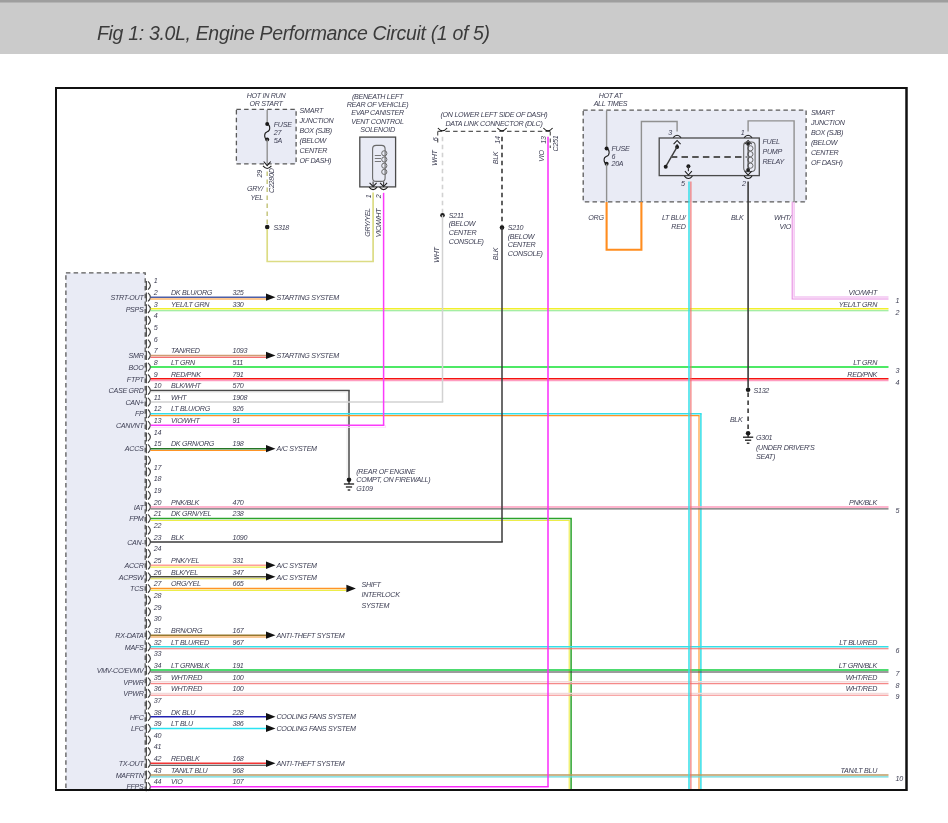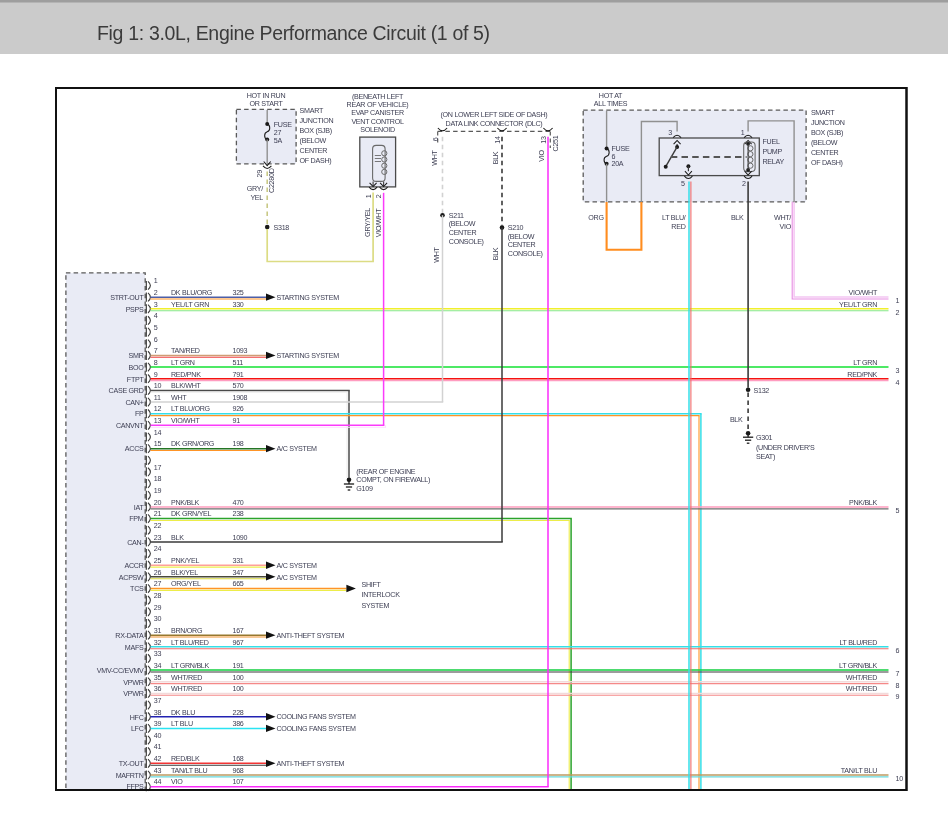--- a/index.html
+++ b/index.html
@@ -1,17 +1,17 @@
 <!DOCTYPE html>
 <html><head>
 <meta charset="utf-8">
 <style>
   html,body{margin:0;padding:0;background:#ffffff;}
   .stage{position:relative;width:948px;height:823px;background:#ffffff;overflow:hidden;
-         font-family:"Liberation Sans", sans-serif;}
+         font-family:"Liberation Sans", sans-serif;font-style:italic;}
   svg{position:absolute;left:0;top:0;}
   text{font-family:"Liberation Sans", sans-serif;fill:#3f4055;}
   .lbl{font-size:7.15px;letter-spacing:-0.3px;}
   .ttl{font-size:19.5px;fill:#3b3b3b;letter-spacing:-0.33px;}
 </style>
 </head>
 <body>
 
 <div class="stage">
 <svg id="diagram" width="948" height="823" viewBox="0 0 948 823">

